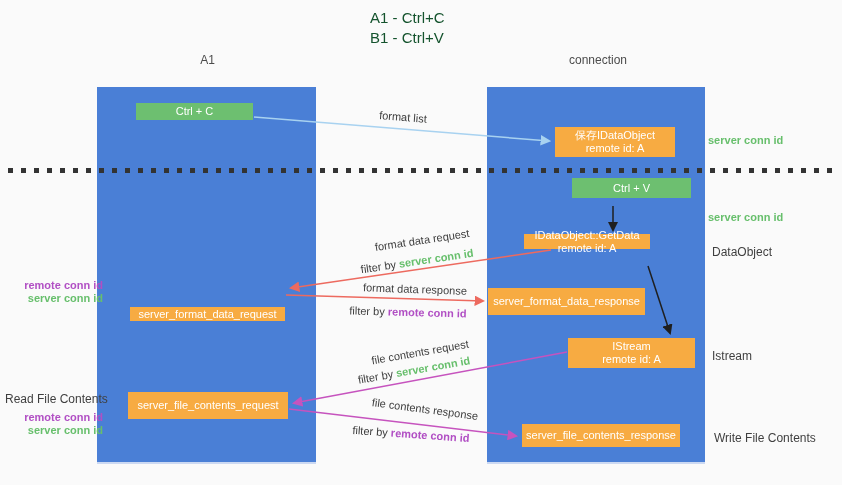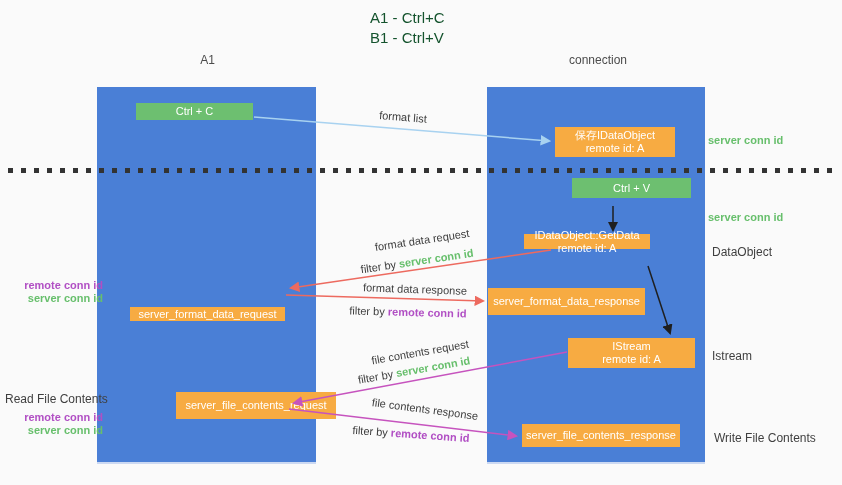--- a/index.html
+++ b/index.html
@@ -79,21 +79,21 @@
 
   <div class="box orange" style="left:488px;top:288px;width:157px;height:27px;">
     <span>server_format_data_response</span>
   </div>
 
   <div class="box orange" style="left:568px;top:338px;width:127px;height:30px;">
     <span>IStream</span>
     <span>remote id: A</span>
   </div>
 
-  <div class="box orange" style="left:128px;top:392px;width:160px;height:27px;margin-left:48px;">
+  <div class="box orange" style="left:128px;top:392px;width:160px;height:27px;">
     <span>server_file_contents_request</span>
   </div>
 
   <div class="box orange" style="left:522px;top:424px;width:158px;height:23px;">
     <span>server_file_contents_response</span>
   </div>
 
   <svg class="arrows" width="842" height="485" viewBox="0 0 842 485">
     <defs>
       <marker id="m-blue" viewBox="0 0 10 10" refX="8" refY="5" markerWidth="7" markerHeight="7" orient="auto">

